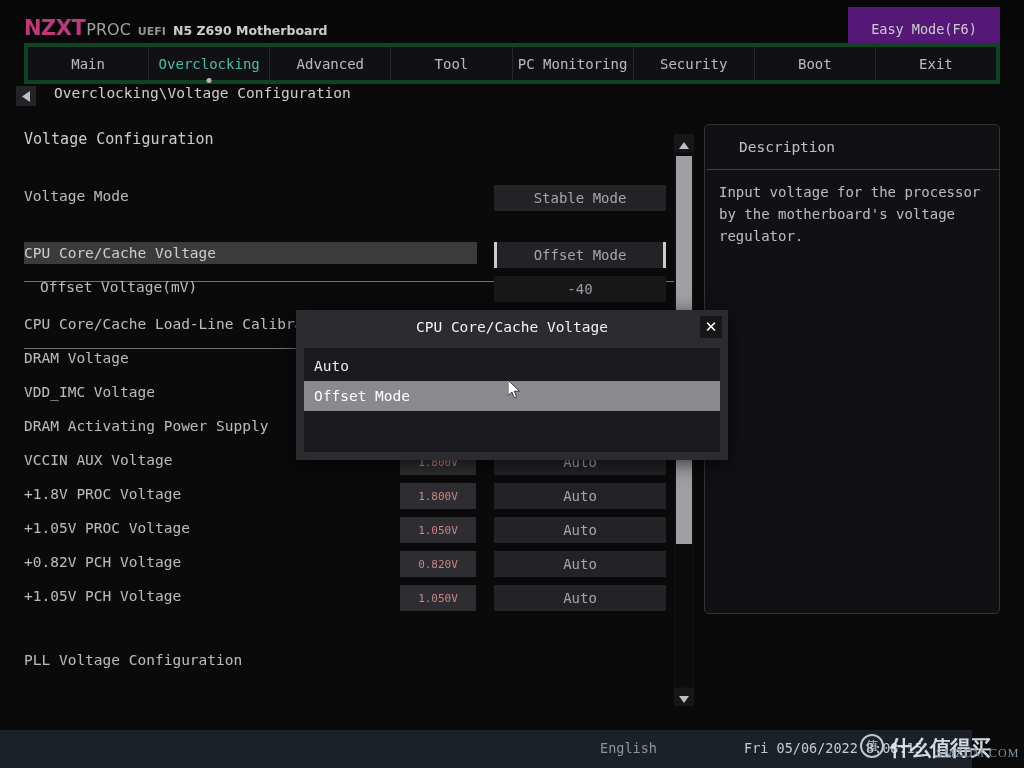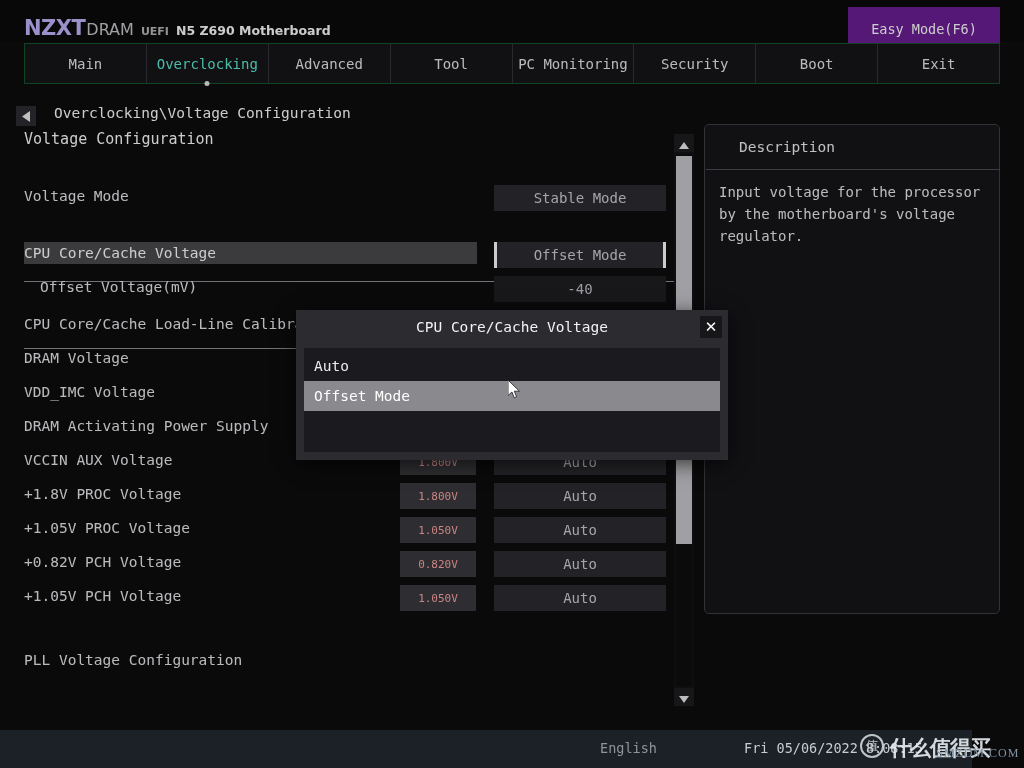--- a/index.html
+++ b/index.html
@@ -10,47 +10,47 @@
     font-family: "DejaVu Sans Mono", "Liberation Mono", monospace;
     overflow: hidden;
   }
 
   #root { position: relative; width: 1024px; height: 768px; background:#0d0d0e; }
 
   
   .header { position:absolute; left:0; top:0; width:1024px; height:42px; background:#0b0b0c; }
   .brand { position:absolute; left:24px; top:18px; display:flex; align-items:baseline; }
   .brand-nzxt { font-family:"DejaVu Sans","Liberation Sans",sans-serif; font-weight:bold;
-    font-size:21px; color:#c4b5fd; letter-spacing:-0.5px; line-height:1; }
+    font-size:21px; color:#ec4899; letter-spacing:-0.5px; line-height:1; }
   .brand-bios { font-family:"DejaVu Sans","Liberation Sans",sans-serif; font-size:16px;
     color:#c9c9cc; margin-left:1px; line-height:1; letter-spacing:0px; }
   .brand-uefi { font-family:"DejaVu Sans","Liberation Sans",sans-serif; font-weight:bold;
     font-size:11px; color:#b9b9bd; margin-left:7px; line-height:1; }
   .brand-model { font-family:"DejaVu Sans","Liberation Sans",sans-serif; font-weight:bold;
     font-size:12.5px; color:#ffffff; margin-left:7px; line-height:1; }
 
   .easymode { position:absolute; right:24px; top:7px; width:152px; height:43px;
     background:#6b1f94; color:#ffffff; font-size:13.5px; border:none;
     display:flex; align-items:center; justify-content:center;
     font-family:"DejaVu Sans Mono","Liberation Mono",monospace; cursor:pointer; }
 
   
   .tabbar { position:absolute; left:24px; top:43px; width:976px; height:41px;
-    display:flex; border:1px solid #14532d; background:#161618; }
+    display:flex; border:4px solid #14532d; background:#161618; }
   .tab { flex:1; display:flex; align-items:center; justify-content:center;
     font-size:14px; color:#e8e8ec; border-right:1px solid #33333a;
     position:relative; cursor:pointer; background:#161618; }
   .tab:last-child { border-right:none; }
   .tab.active { color:#5eead4; }
   .tab.active::after { content:""; position:absolute; left:50%; bottom:-3px;
     transform:translateX(-50%); width:5px; height:5px; border-radius:50%;
     background:#e8e8ec; }
 
   
-  .crumbbar { position:absolute; left:0; top:104px; width:856px; height:26px; }
+  .crumbbar { position:absolute; left:0; top:84px; width:856px; height:26px; }
   .backbtn { position:absolute; left:16px; top:2px; width:20px; height:20px;
     background:#2d2d32; display:flex; align-items:center; justify-content:center; cursor:pointer; }
   .backbtn svg { display:block; }
   .crumbtext { position:absolute; left:54px; top:1px; font-size:14.5px; color:#ffffff; }
 
   
   .settings { position:absolute; left:0; top:124px; width:700px; height:590px;padding-left:12px; }
   .section-title { position:absolute; left:24px; top:6px; font-size:15px; color:#ffffff; }
   .rule { position:absolute; left:24px; width:652px; height:1px; background:#8e8e96; }
   .rule-a { top:157px; }
@@ -133,21 +133,21 @@
      font-family:Liberation Serif, serif; letter-spacing:1px; }
 </style>
 </head>
 <body>
 
 <div id="root">
 
   <div class="header">
     <div class="brand">
       <span class="brand-nzxt">NZXT</span>
-      <span class="brand-bios">DRAM</span>
+      <span class="brand-bios">PROC</span>
       <span class="brand-uefi">UEFI</span>
       <span class="brand-model">N5 Z690 Motherboard</span>
     </div>
     <div class="easymode">Easy Mode(F6)</div>
   </div>
 
   <div class="tabbar" id="tabbar">
       <div class="tab">Main</div>
       <div class="tab active">Overclocking</div>
       <div class="tab">Advanced</div>

